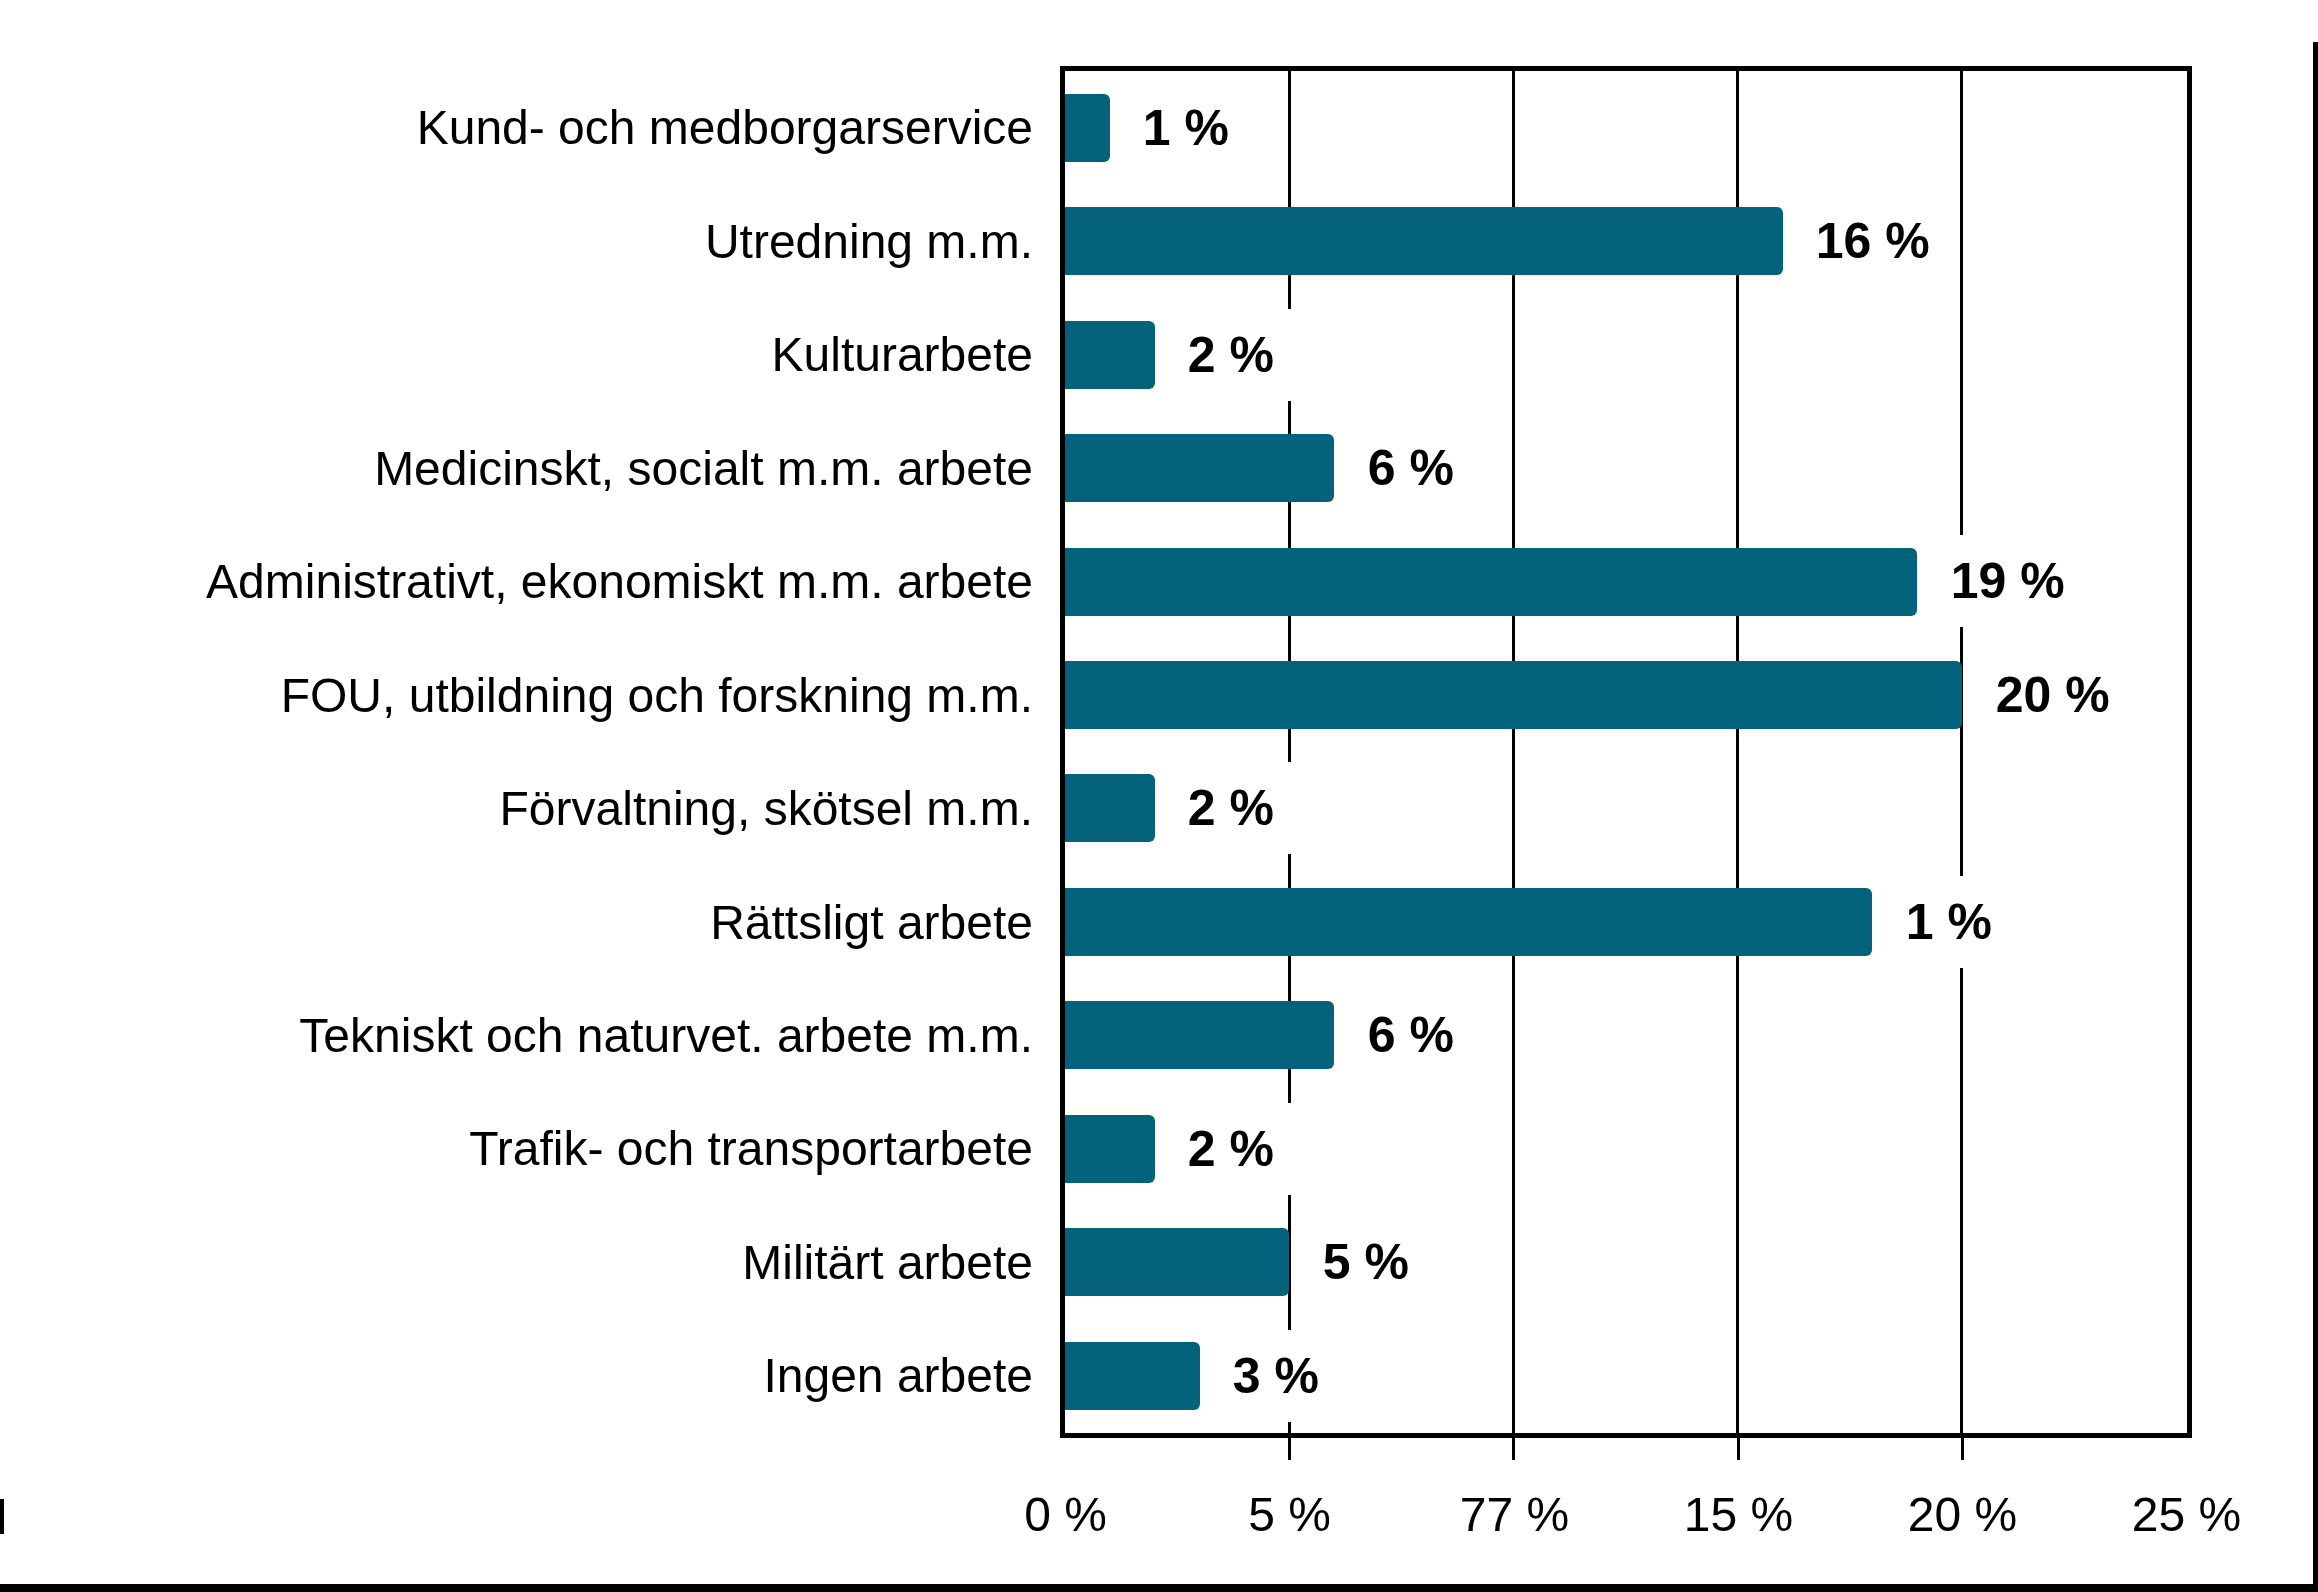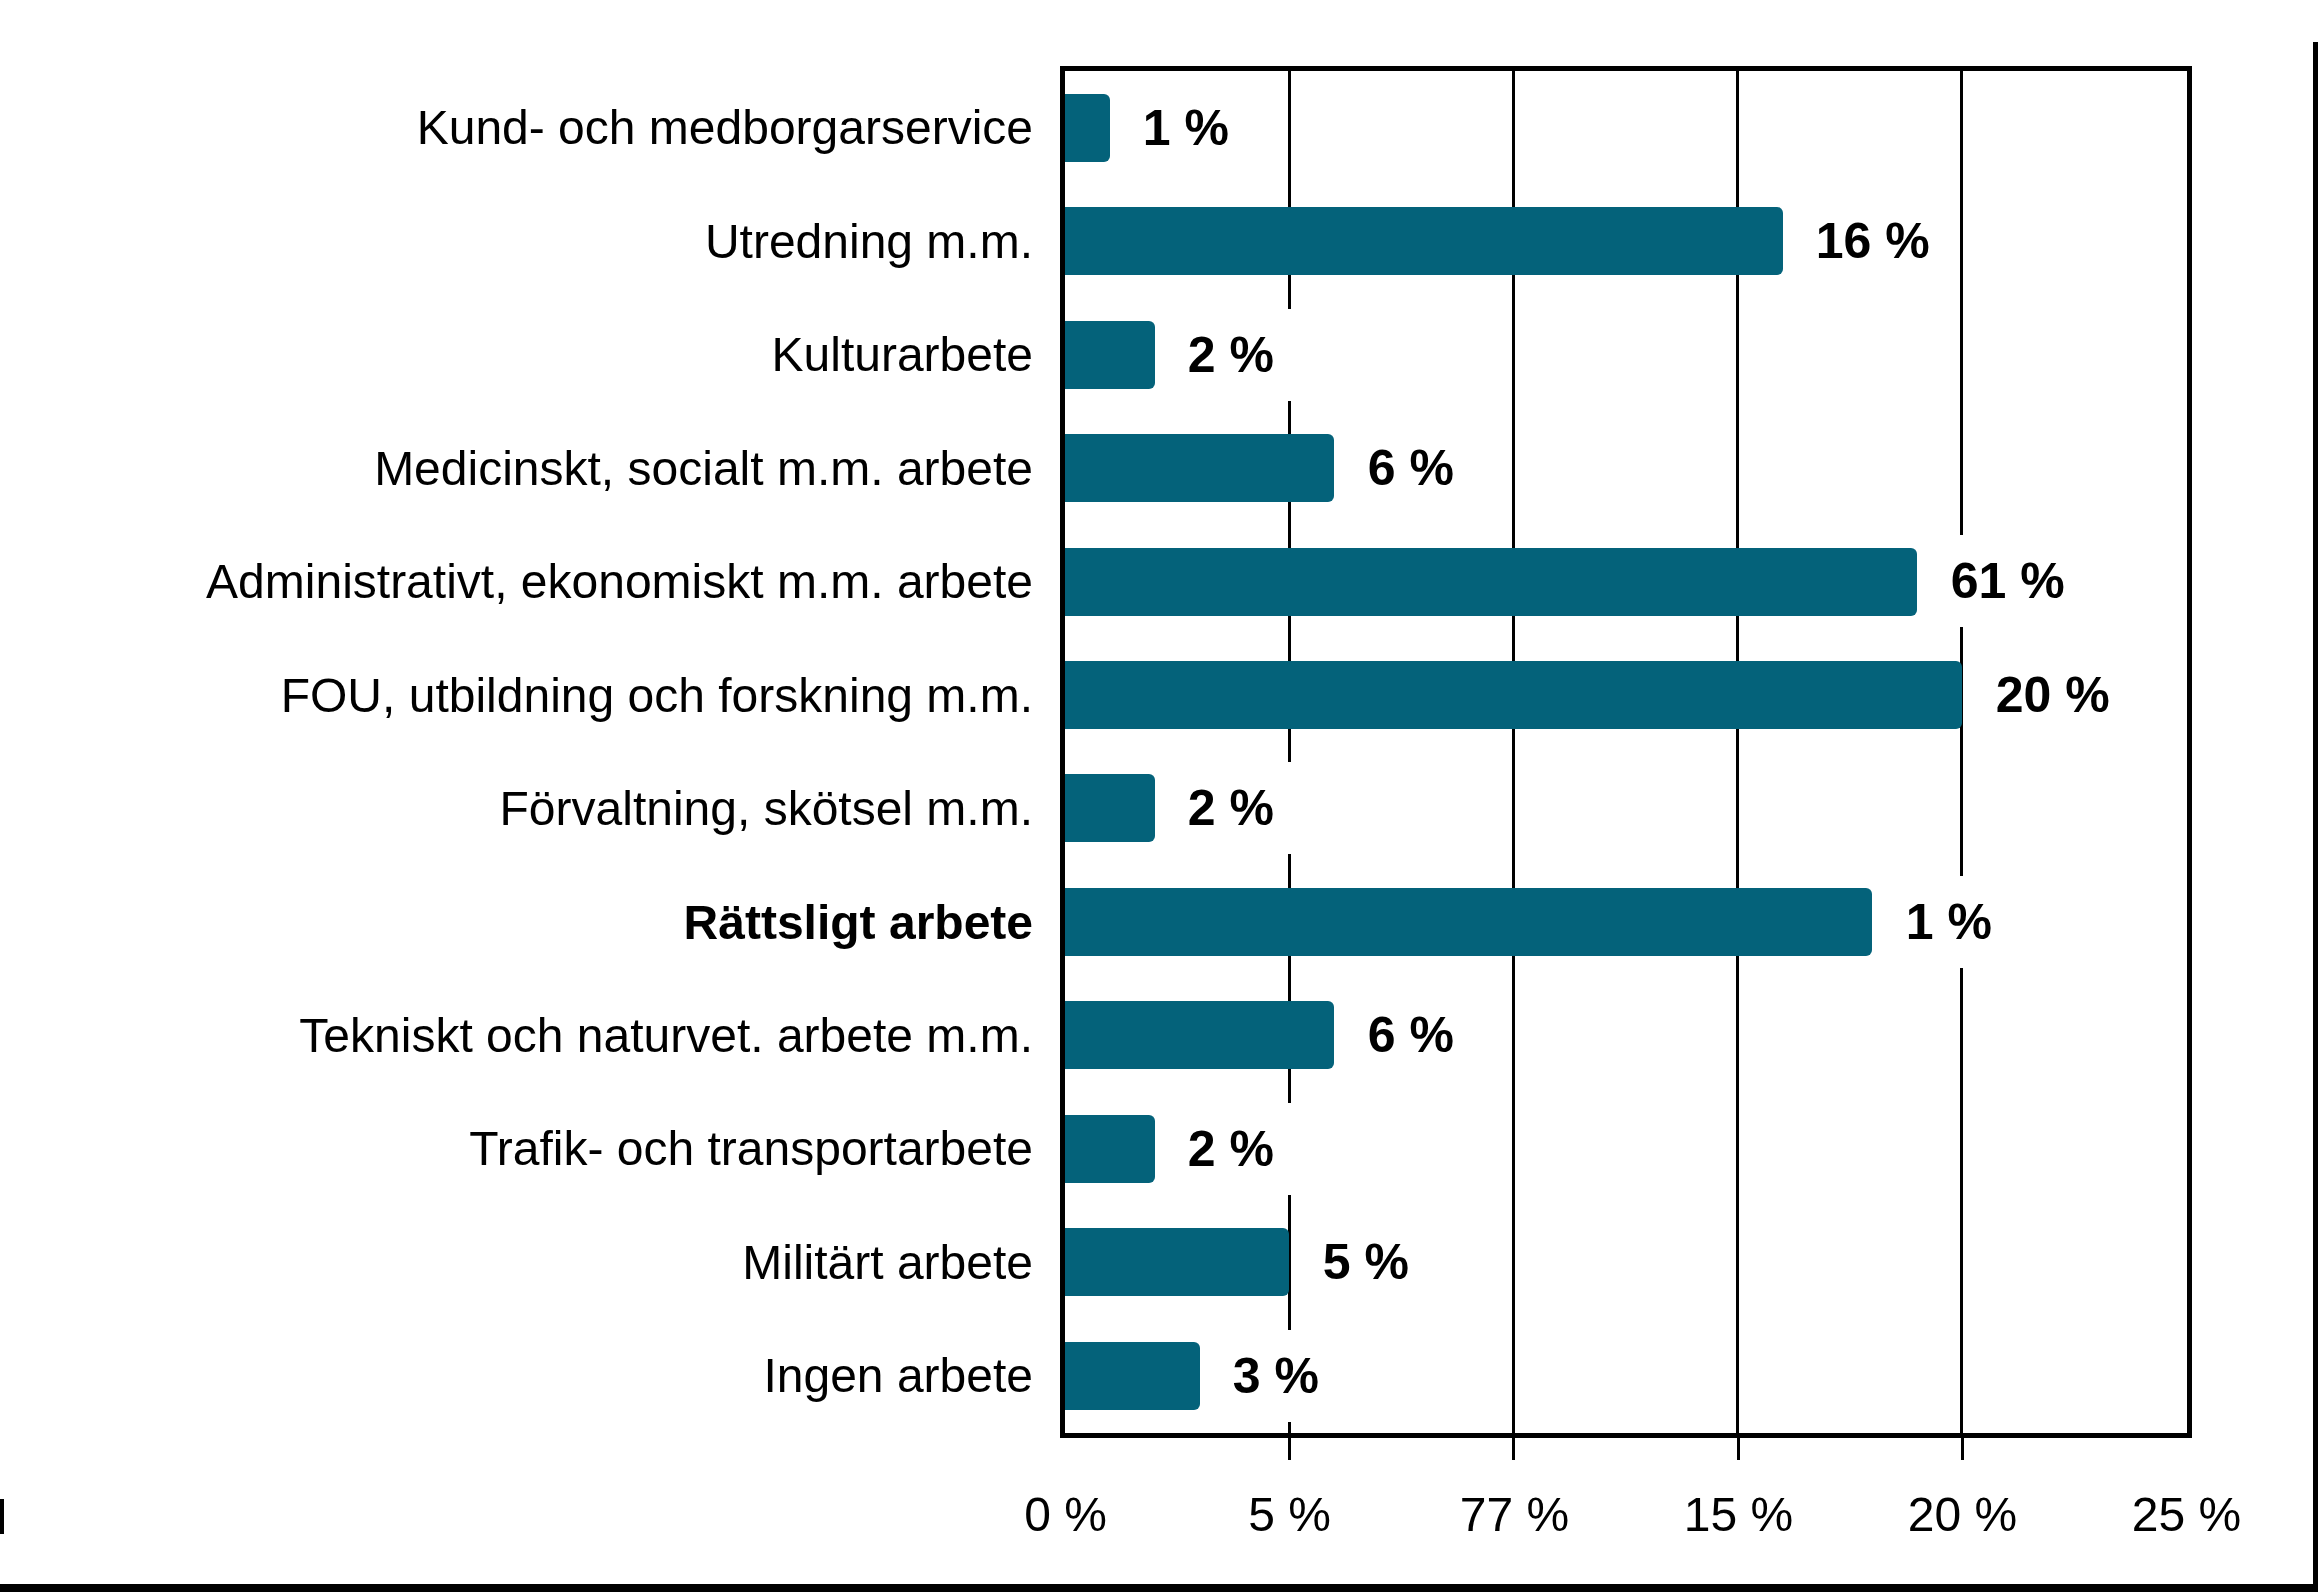--- a/index.html
+++ b/index.html
@@ -52,21 +52,21 @@
       <div class="gridline" style="left: 895px;"></div>
       <div class="bar" style="top: 23px; width: 45px; background: rgb(4, 98, 122);"></div>
       <div class="bar-value-label" style="left: 55px; top: 10.7px;">1 %</div>
       <div class="bar" style="top: 136px; width: 718px; background: rgb(4, 98, 122);"></div>
       <div class="bar-value-label" style="left: 728px; top: 124px;">16 %</div>
       <div class="bar" style="top: 250px; width: 90px; background: rgb(4, 98, 122);"></div>
       <div class="bar-value-label" style="left: 100px; top: 238px;">2 %</div>
       <div class="bar" style="top: 363px; width: 269px; background: rgb(4, 98, 122);"></div>
       <div class="bar-value-label" style="left: 280px; top: 351px;">6 %</div>
       <div class="bar" style="top: 477px; width: 852px; background: rgb(4, 98, 122);"></div>
-      <div class="bar-value-label" style="left: 863px; top: 464px;">61 %</div>
+      <div class="bar-value-label" style="left: 863px; top: 464px;">19 %</div>
       <div class="bar" style="top: 590px; width: 897px; background: rgb(4, 98, 122);"></div>
       <div class="bar-value-label" style="left: 908px; top: 578px;">20 %</div>
       <div class="bar" style="top: 703px; width: 90px; background: rgb(4, 98, 122);"></div>
       <div class="bar-value-label" style="left: 100px; top: 691px;">2 %</div>
       <div class="bar" style="top: 817px; width: 807px; background: rgb(4, 98, 122);"></div>
       <div class="bar-value-label" style="left: 818px; top: 805px;">1 %</div>
       <div class="bar" style="top: 930px; width: 269px; background: rgb(4, 98, 122);"></div>
       <div class="bar-value-label" style="left: 280px; top: 918px;">6 %</div>
       <div class="bar" style="top: 1044px; width: 90px; background: rgb(4, 98, 122);"></div>
       <div class="bar-value-label" style="left: 100px; top: 1032px;">2 %</div>
@@ -76,21 +76,21 @@
       <div class="bar-value-label" style="left: 145px; top: 1259px;">3 %</div>
     </div>
   <div id="cat-labels">
       <div class="cat-label" style="top: 94px; margin-left: 36px;">Kund- och medborgarservice</div>
       <div class="cat-label" style="top: 208px;">Utredning m.m.</div>
       <div class="cat-label" style="top: 321px;">Kulturarbete</div>
       <div class="cat-label" style="top: 435px; margin-left: 20px;">Medicinskt, socialt m.m. arbete</div>
       <div class="cat-label" style="top: 548px;">Administrativt, ekonomiskt m.m. arbete</div>
       <div class="cat-label" style="top: 662px;">FOU, utbildning och forskning m.m.</div>
       <div class="cat-label" style="top: 775px;">Förvaltning, skötsel m.m.</div>
-      <div class="cat-label" style="top: 889px; font-weight: bold;">Rättsligt arbete</div>
+      <div class="cat-label" style="top: 889px;">Rättsligt arbete</div>
       <div class="cat-label" style="top: 1002px; margin-left: 28px;">Tekniskt och naturvet. arbete m.m.</div>
       <div class="cat-label" style="top: 1115px;">Trafik- och transportarbete</div>
       <div class="cat-label" style="top: 1229px; margin-left: 20px;">Militärt arbete</div>
       <div class="cat-label" style="top: 1342px;">Ingen arbete</div>
     </div>
   <div id="x-axis">
       <div class="x-tick-label" style="left: 952px;">0 %</div>
       <div class="x-tick-mark" style="left: 1288px;"></div>
       <div class="x-tick-label" style="left: 1176px;">5 %</div>
       <div class="x-tick-mark" style="left: 1512px;"></div>

